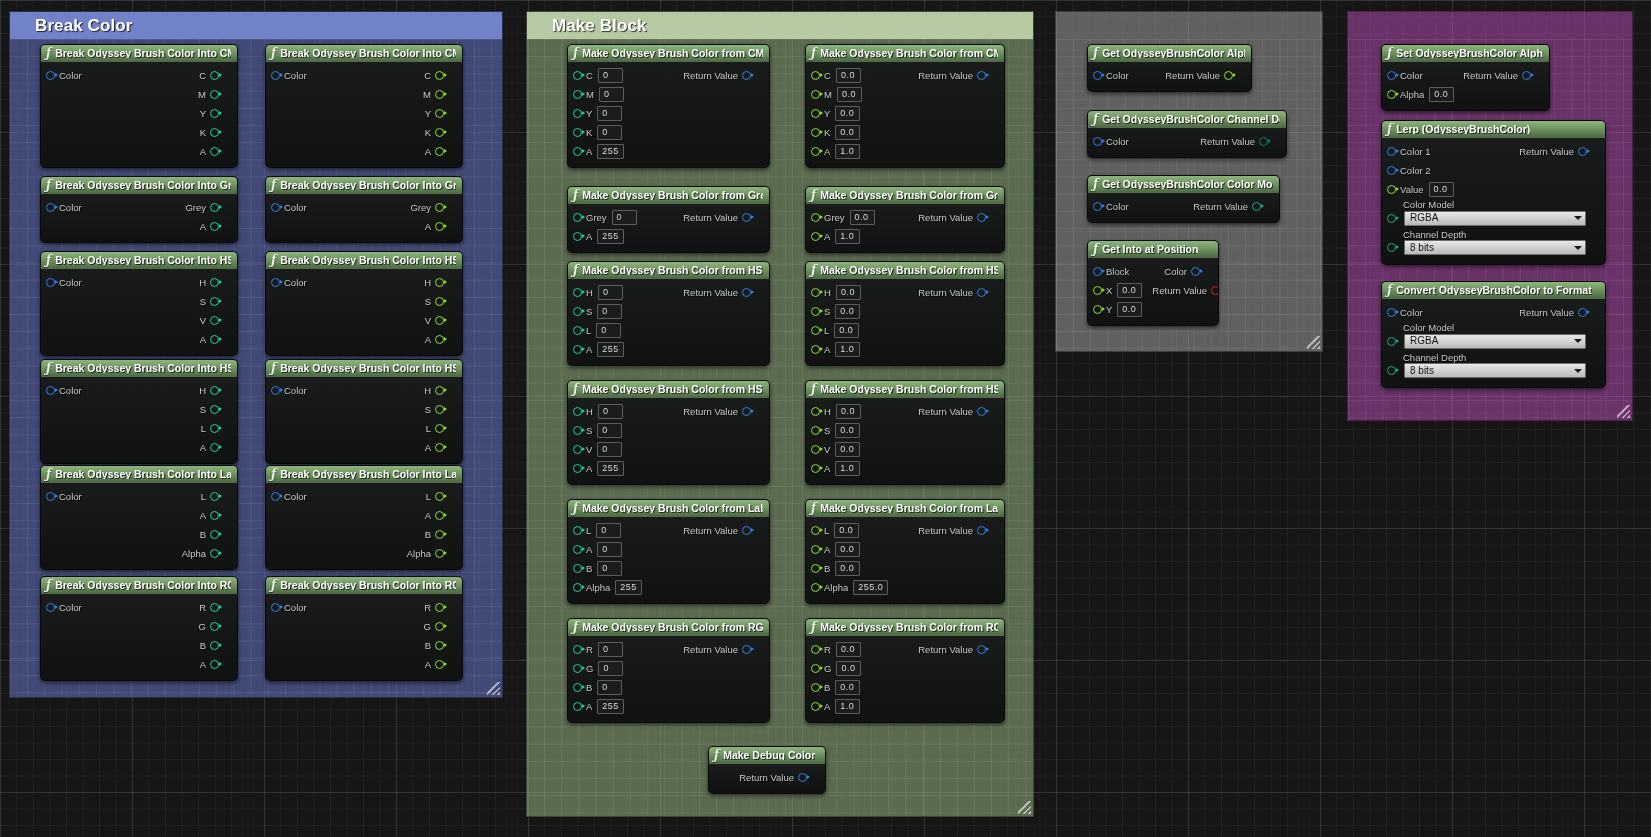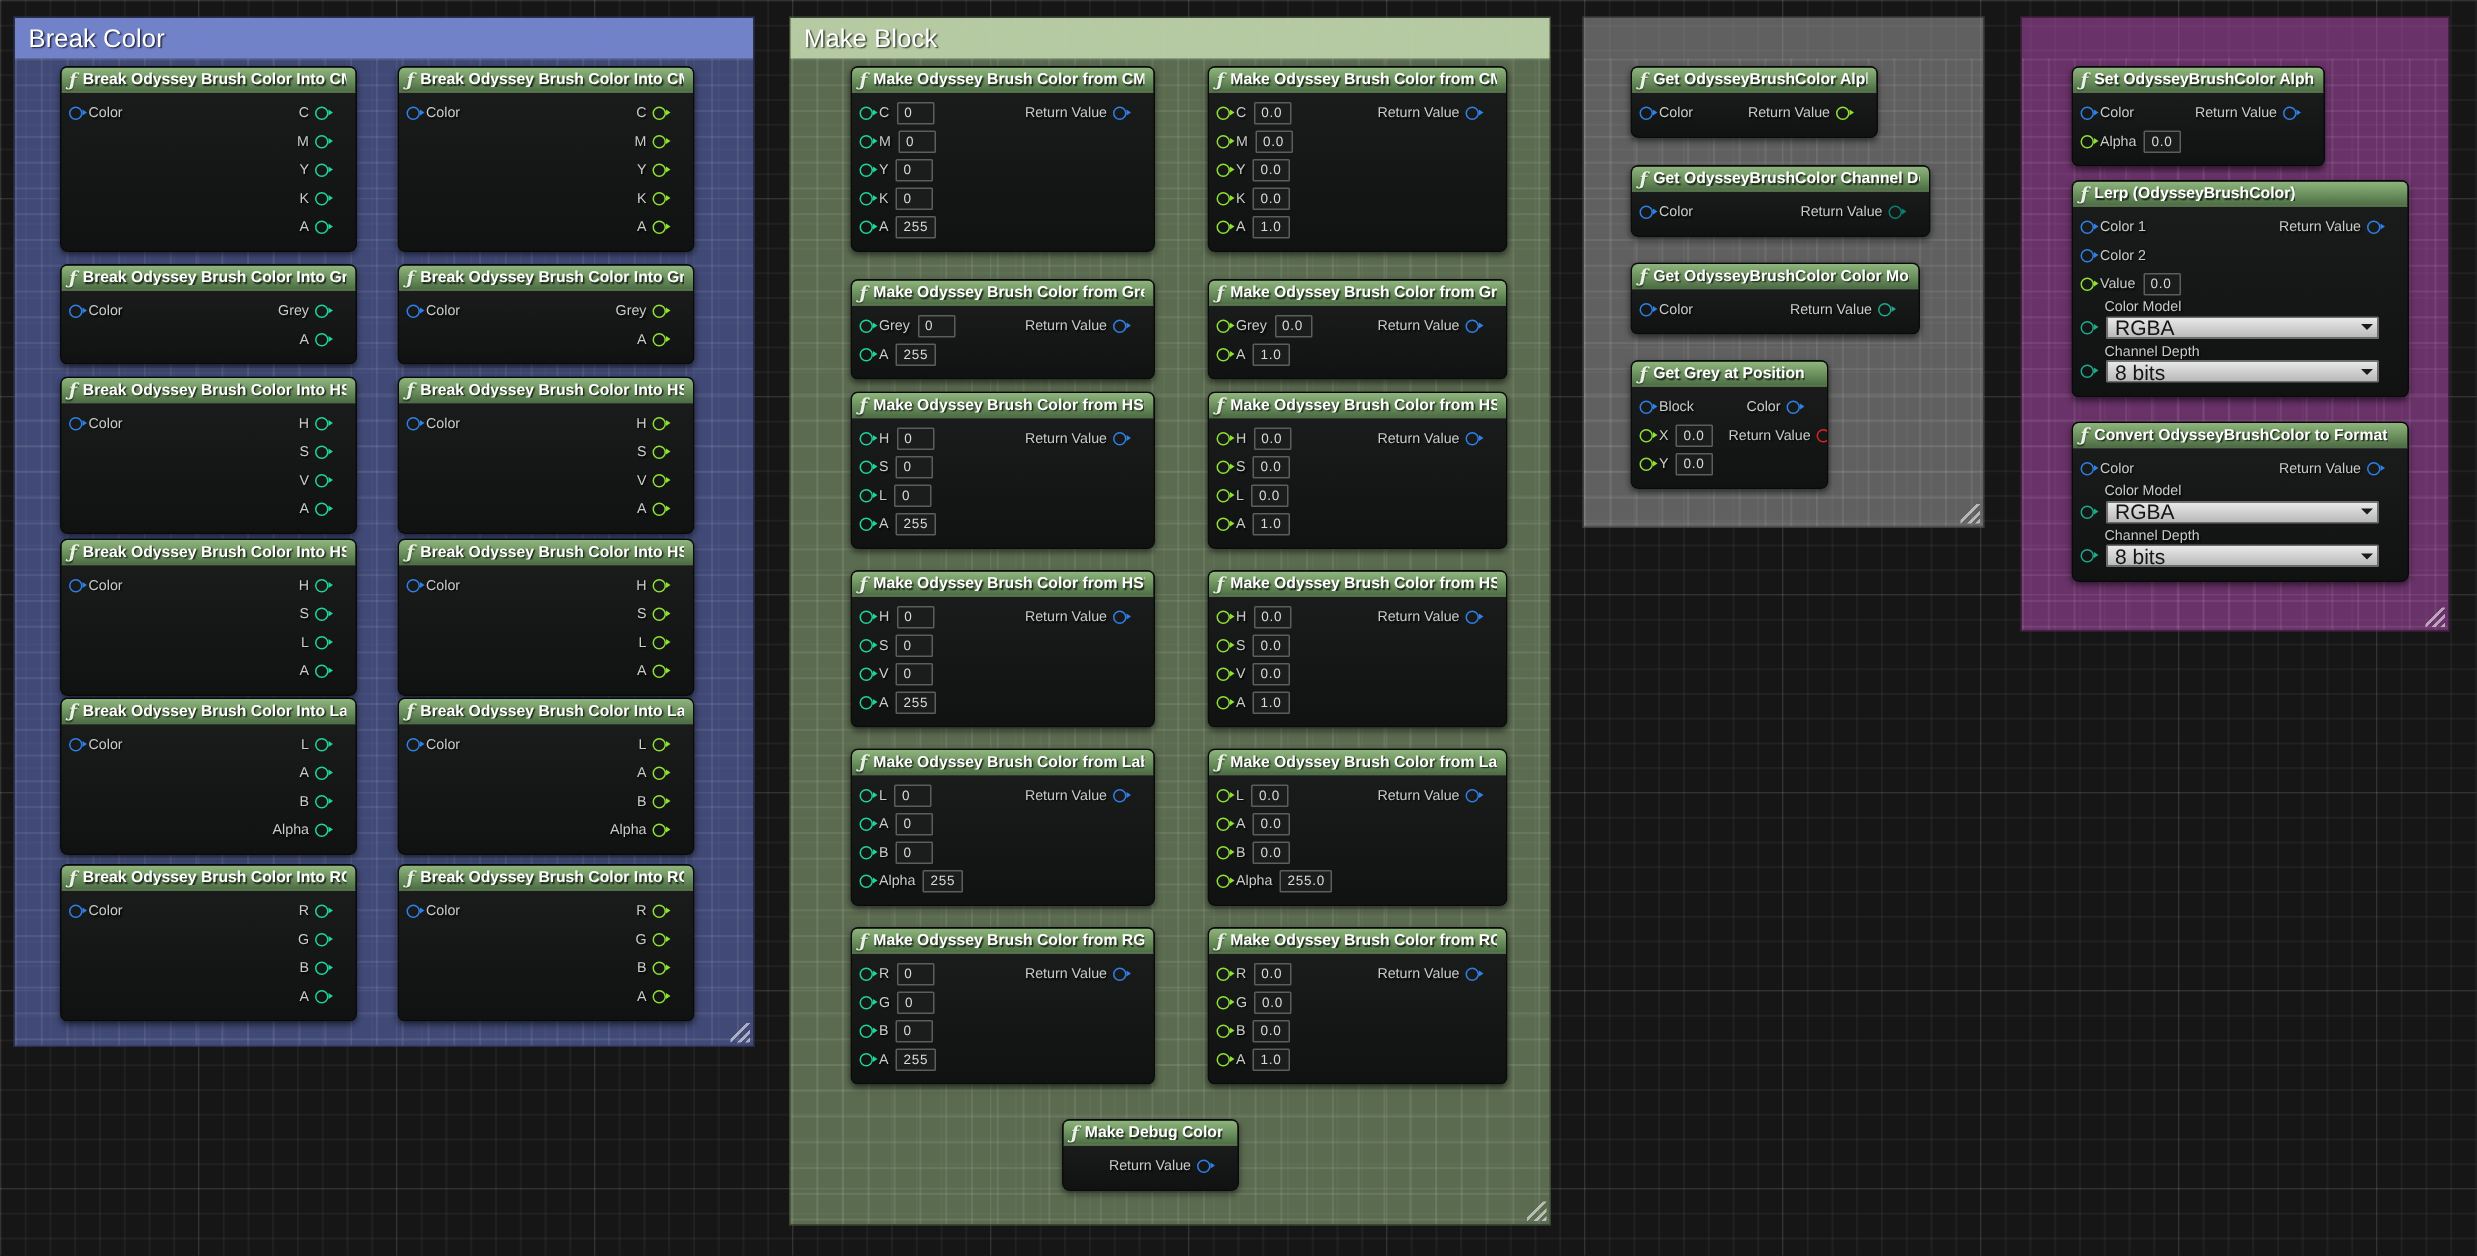--- a/index.html
+++ b/index.html
@@ -28,23 +28,23 @@
   
   .comment {
     position: absolute;
     box-sizing: border-box;
     border: 1px solid rgba(0,0,0,0.35);
   }
   .comment-bar {
     height: 27px;
     display: flex;
     align-items: center;
-    padding-left: 9px;
+    padding-left: 25px;
     font-size: 17px;
-    font-weight: normal;
+    font-weight: bold;
     color: #ffffff;
     text-shadow: 1px 1px 1px rgba(0,0,0,0.75);
     letter-spacing: 0.1px;
   }
   .comment-body {
     position: absolute;
     left: 0; right: 0; top: 27px; bottom: 0;
     background-image:
       linear-gradient(to right, rgba(255,255,255,0.08) 1px, transparent 1px),
       linear-gradient(to bottom, rgba(255,255,255,0.08) 1px, transparent 1px);
@@ -184,21 +184,21 @@
     flex: 1;
     height: 13px;
     margin-left: 4px;
     display: flex;
     align-items: center;
     justify-content: space-between;
     padding: 0 3px 0 5px;
     background: linear-gradient(to bottom,#e9e9e9,#b9b9b9);
     border: 1px solid #6d6d6d;
     border-radius: 1px;
-    font-size: 14px;
+    font-size: 10px;
     color: #141414;
     line-height: 1;
   }
   .caret {
     width: 0; height: 0;
     border-left: 4px solid transparent;
     border-right: 4px solid transparent;
     border-top: 4.5px solid #1a1a1a;
   }
 </style>
@@ -1028,21 +1028,21 @@
           <span class="plabel">Color</span>
           <div style="flex: 1 1 0%; min-width: 10px;"></div>
           <span class="plabel">Return Value</span>
           <div class="pin out arrow c-enum"></div>
         </div>
       </div>
     </div>
     <div class="node" style="left: 1087px; top: 240px; width: 132px;">
       <div class="node-header">
         <span class="fn-glyph">ƒ</span>
-        <span class="node-title">Get Grey at Position</span>
+        <span class="node-title">Get Into at Position</span>
       </div>
       <div class="node-body">
         <div class="prow">
           <div class="pin in arrow c-struct"></div>
           <span class="plabel">Block</span>
           <div style="flex: 1 1 0%; min-width: 10px;"></div>
           <span class="plabel">Color</span>
           <div class="pin out arrow c-struct"></div>
         </div>
         <div class="prow">

